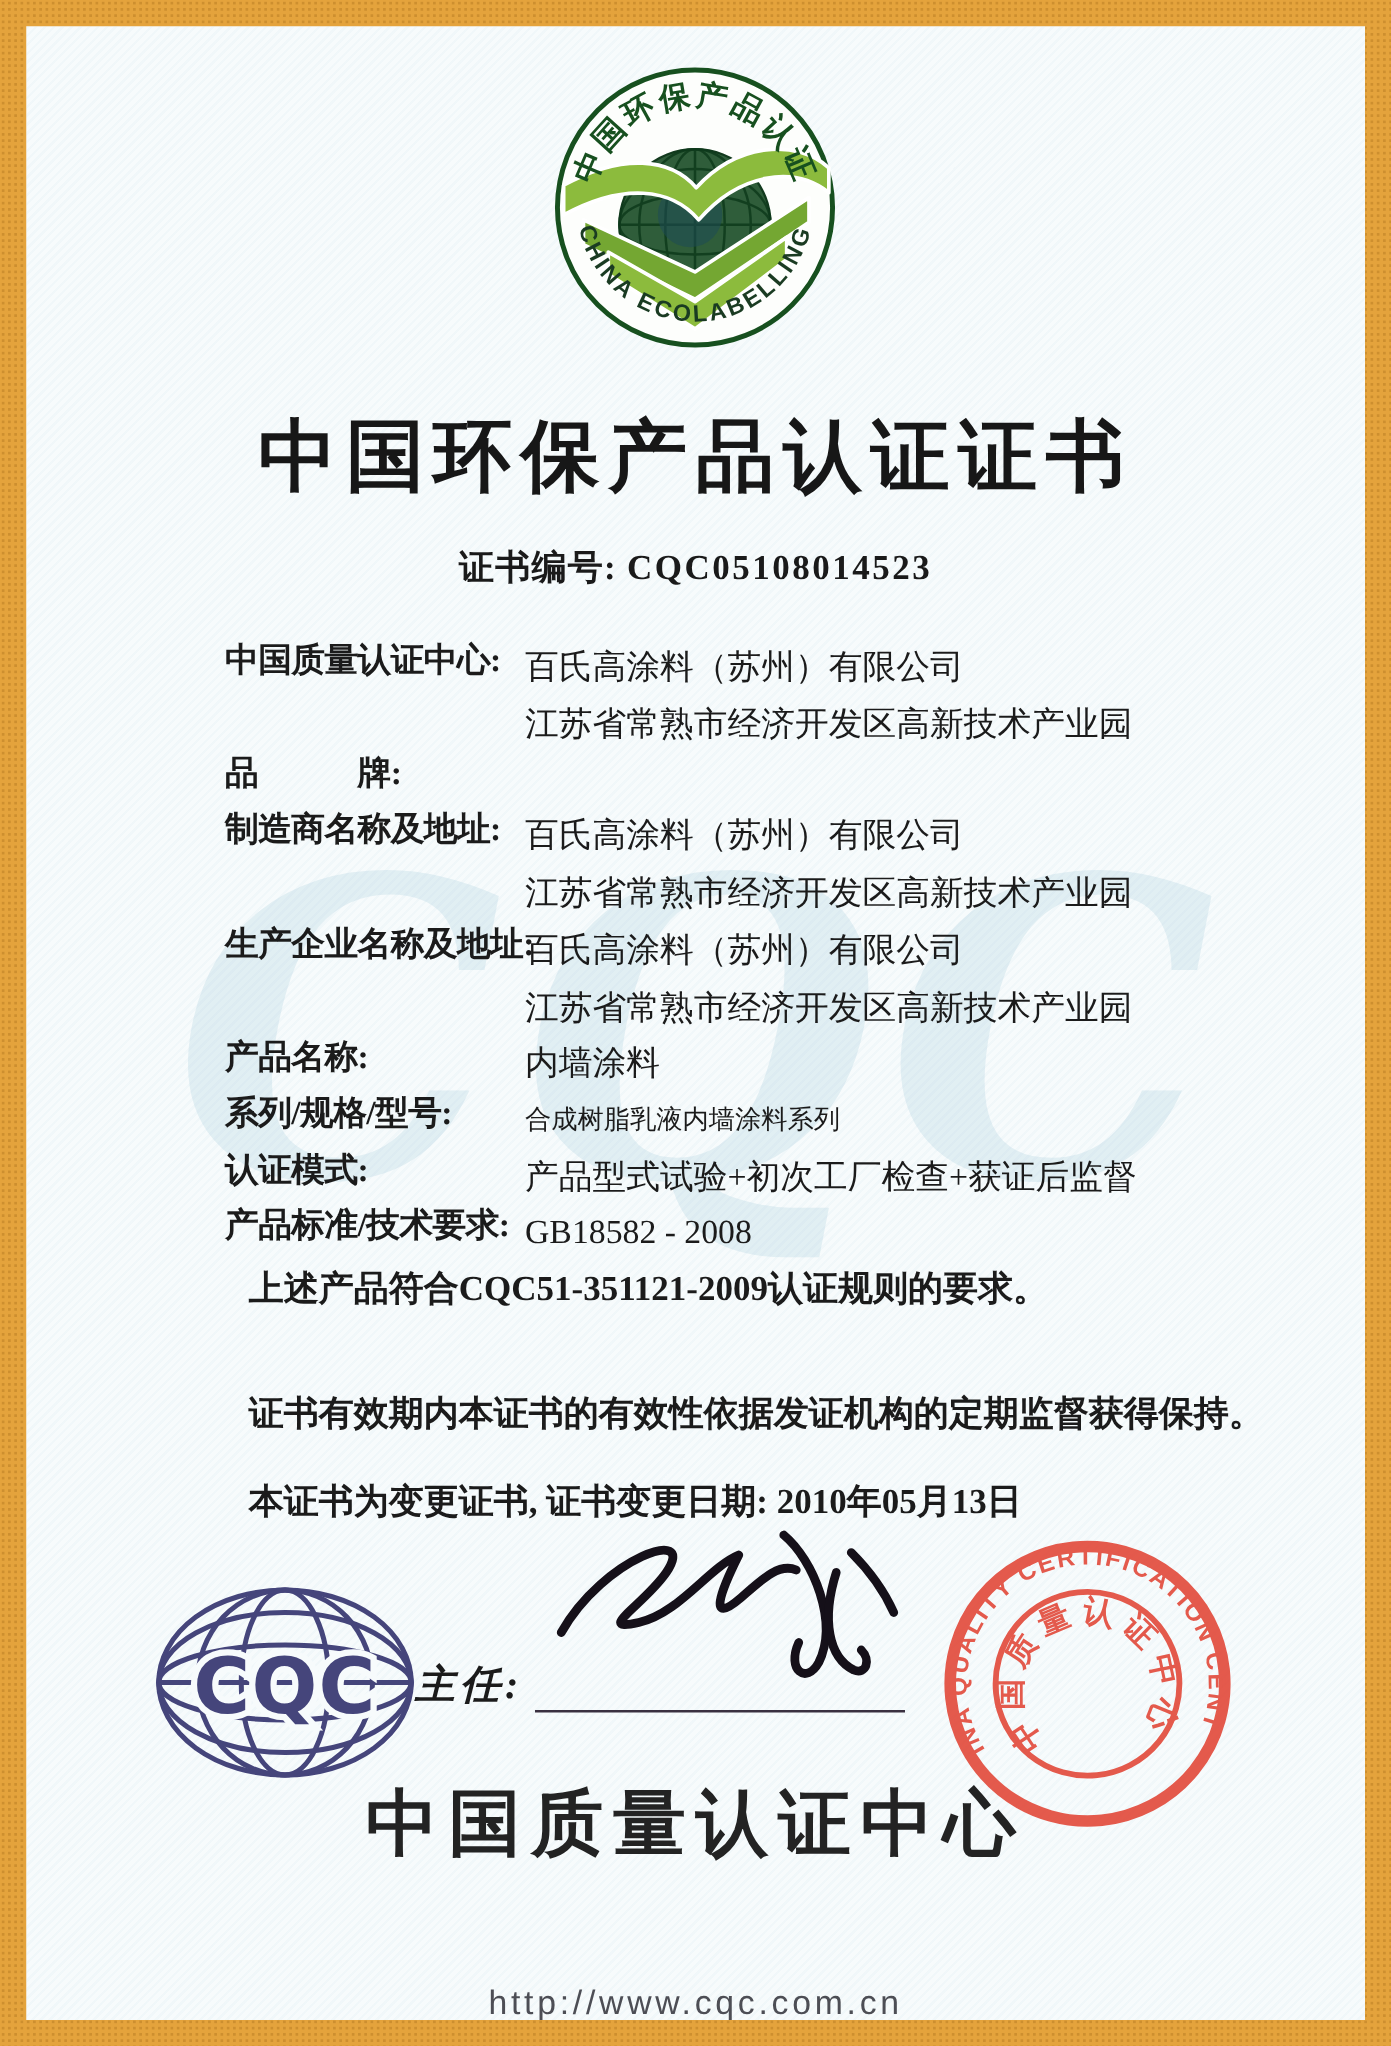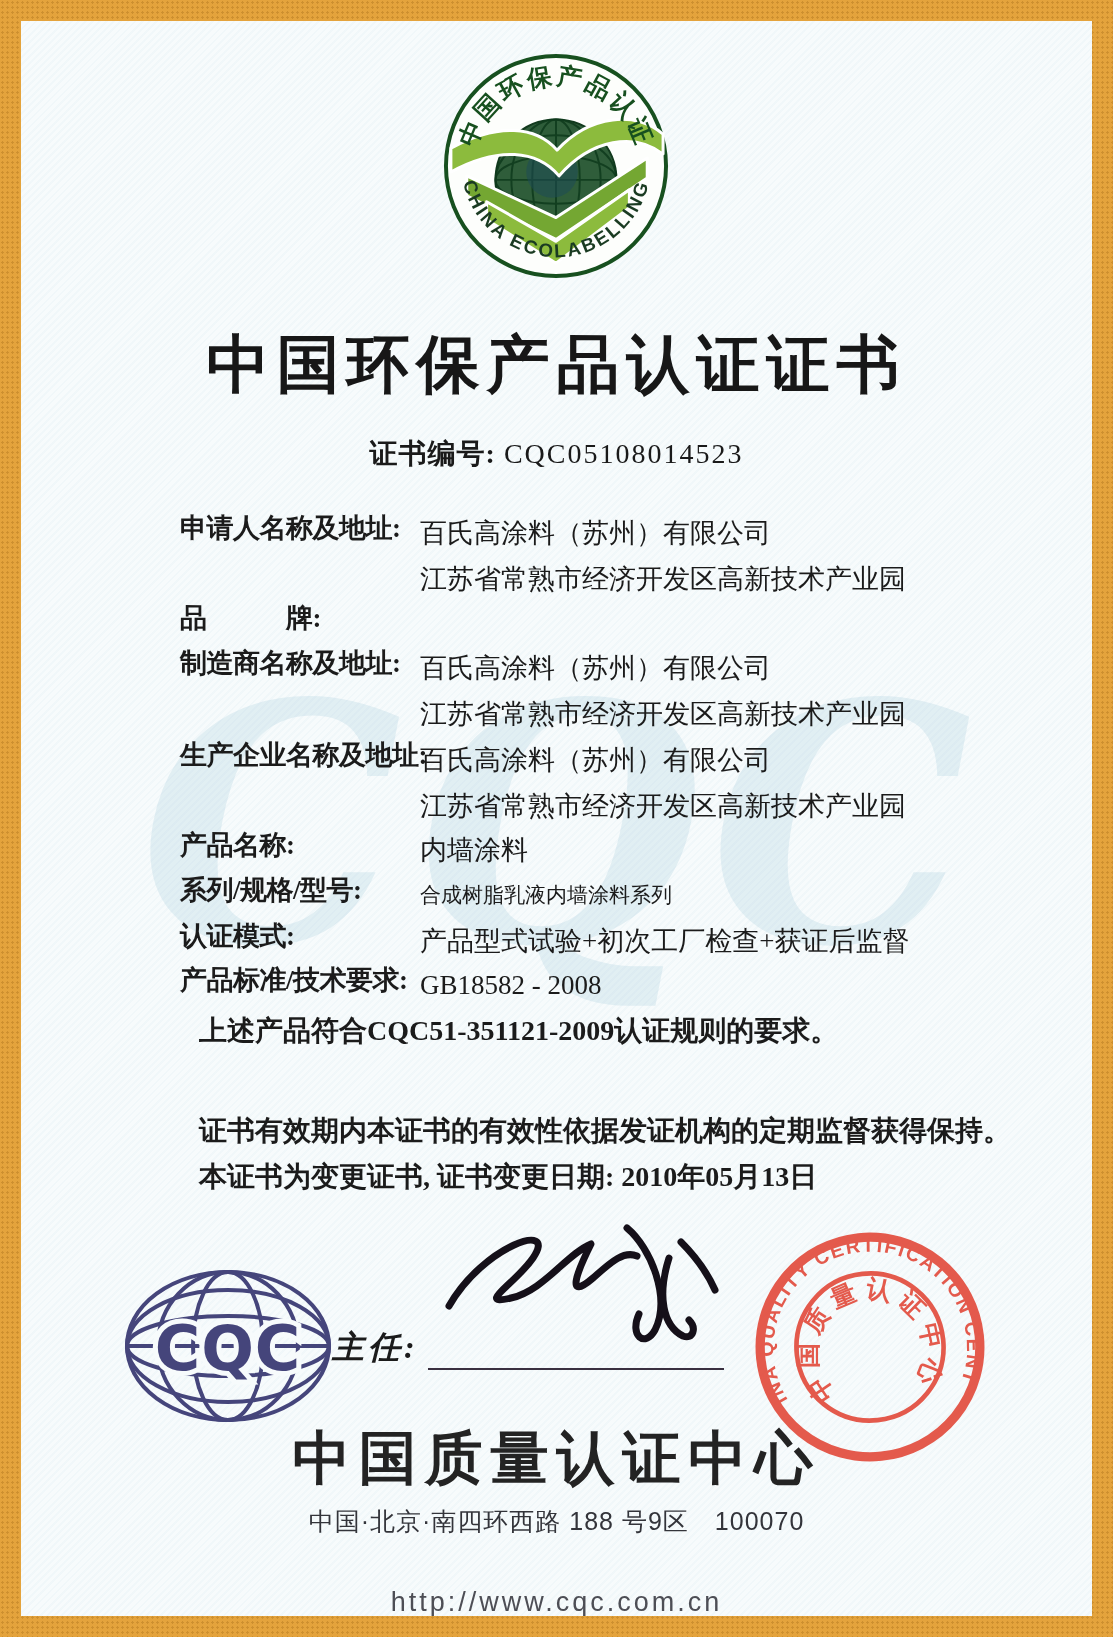--- a/index.html
+++ b/index.html
@@ -29,21 +29,21 @@
 
   .title {
     position:absolute; left:0; top:301px; width:100%;
     text-align:center; font-family:"Liberation Sans", sans-serif;
     font-weight:bold; font-size:63px; letter-spacing:7px; color:#171717;
   }
   .certno {
     position:absolute; left:0; top:414px; width:100%; text-align:center;
     font-size:28px; color:#1a1a1a; font-weight:bold; letter-spacing:1px;
   }
-  .certno .num { font-family:"Liberation Serif", serif; font-weight:normal; letter-spacing:2px; }
+  .certno .num { font-family:"Liberation Serif", serif; font-weight:bold; letter-spacing:2px; }
 
   .row { position:absolute; left:159px; width:780px; font-size:27px; color:#1b1b1b; }
   .row .lbl { position:absolute; left:0; top:0; font-weight:bold; letter-spacing:-0.5px; white-space:nowrap; }
   .row .val { position:absolute; left:240px; top:0; font-weight:normal; white-space:nowrap; line-height:46px; }
   .stmt { position:absolute; left:159px; width:800px; font-size:28px; font-weight:bold; color:#1b1b1b; white-space:nowrap;margin-left:19px; }
   .validity .val2 { position:absolute; left:180px; top:0; font-weight:normal; white-space:nowrap; }
 
   .director { position:absolute; left:311px; top:1305px; font-size:32px; font-weight:bold; color:#1b1b1b; letter-spacing:4px;font-style:italic; }
   .sigline { position:absolute; left:407px; top:1347px; width:296px; border-bottom:2px solid #3a3040; }
 
@@ -104,21 +104,21 @@
     </svg>
 
     <div class="title">中国环保产品认证证书</div>
 
     <div class="certno">
       <span>证书编号:</span>
       <span class="num">CQC05108014523</span>
     </div>
 
     <div class="row" style="top:489px;">
-      <span class="lbl">申请人名称及地址:</span>
+      <span class="lbl">中国质量认证中心:</span>
       <div class="val">
           <div>百氏高涂料（苏州）有限公司</div>
           <div>江苏省常熟市经济开发区高新技术产业园</div>
         </div>
     </div>
     <div class="row" style="top:579px;">
       <span class="lbl">品　　　牌:</span>
       <div class="val">
           <div></div>
         </div>
@@ -157,21 +157,21 @@
     </div>
     <div class="row" style="top:941px;">
       <span class="lbl">产品标准/技术要求:</span>
       <div class="val">
           <div>GB18582 - 2008</div>
         </div>
     </div>
 
     <div class="stmt" style="top:991px;">上述产品符合CQC51-351121-2009认证规则的要求。</div>
     <div class="stmt" style="top:1091px;">证书有效期内本证书的有效性依据发证机构的定期监督获得保持。</div>
-    <div class="stmt" style="top:1137px;">本证书为变更证书, 证书变更日期: 2010年05月13日</div>
+    <div class="stmt" style="top:1161px;">本证书为变更证书, 证书变更日期: 2010年05月13日</div>
 
     <svg class="abs" style="left:100px; top:1245px;" width="214" height="160" viewBox="0 0 214 160">
       <g stroke="#45457B" stroke-width="4" fill="none">
         <ellipse cx="107" cy="80" rx="101" ry="74"></ellipse>
         <ellipse cx="107" cy="80" rx="70" ry="74"></ellipse>
         <ellipse cx="107" cy="80" rx="35" ry="74"></ellipse>
         <ellipse cx="107" cy="80" rx="101" ry="30"></ellipse>
         <ellipse cx="107" cy="80" rx="101" ry="56"></ellipse>
         <line x1="6" y1="80" x2="208" y2="80"></line>
       </g>
@@ -201,17 +201,16 @@
         <text font-family="'Liberation Sans',sans-serif" font-size="21" font-weight="bold" fill="#E2493A" letter-spacing="2">
           <textPath href="#stampOuter" startOffset="50%" text-anchor="middle">CHINA   QUALITY   CERTIFICATION   CENTRE</textPath>
         </text>
         <text font-family="'Liberation Sans',sans-serif" font-size="27" font-weight="bold" fill="#E2493A" letter-spacing="7">
           <textPath href="#stampInner" startOffset="50%" text-anchor="middle">中国质量认证中心</textPath>
         </text>
       </g>
     </svg>
 
     <div class="orgname">中国质量认证中心</div>
-    <div class="address">中国·北京·南四环西路 188 号9区　100070</div>
     <div class="url">http://www.cqc.com.cn</div>
 
   </div>
 </div>
 
 </body></html>

